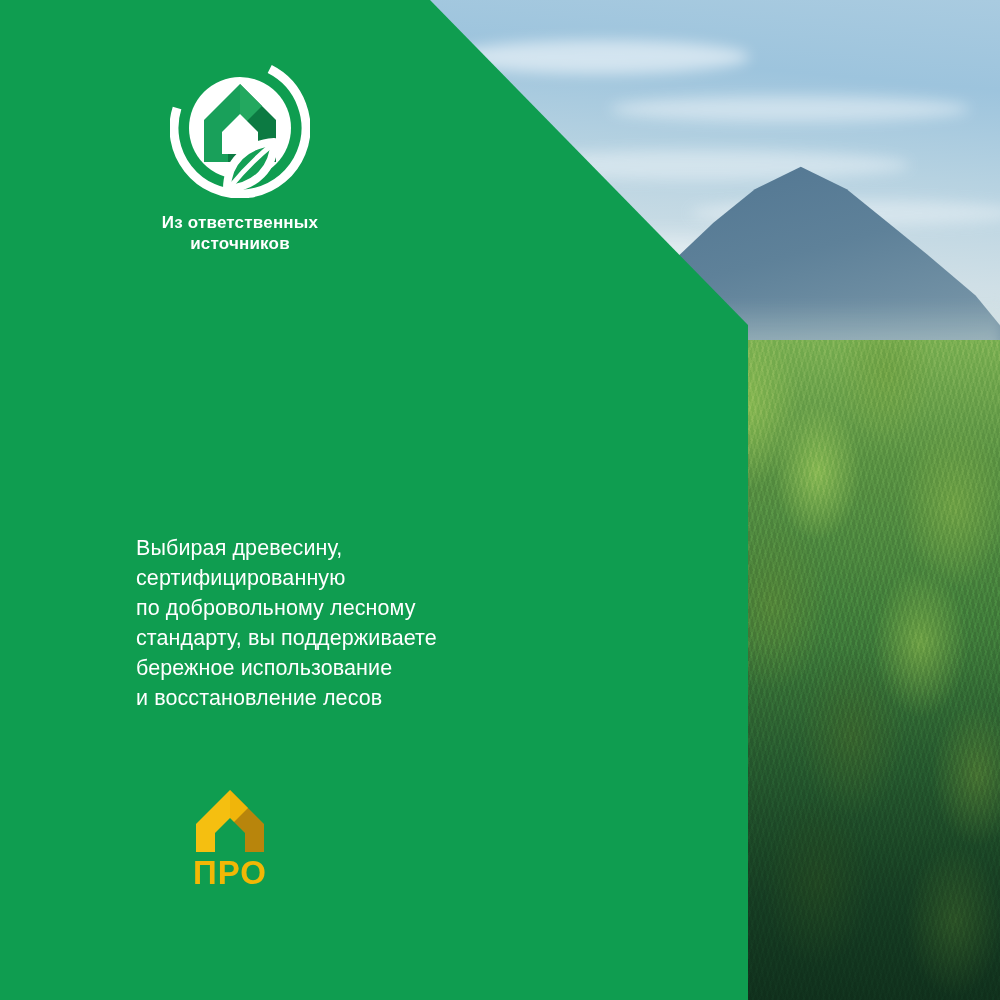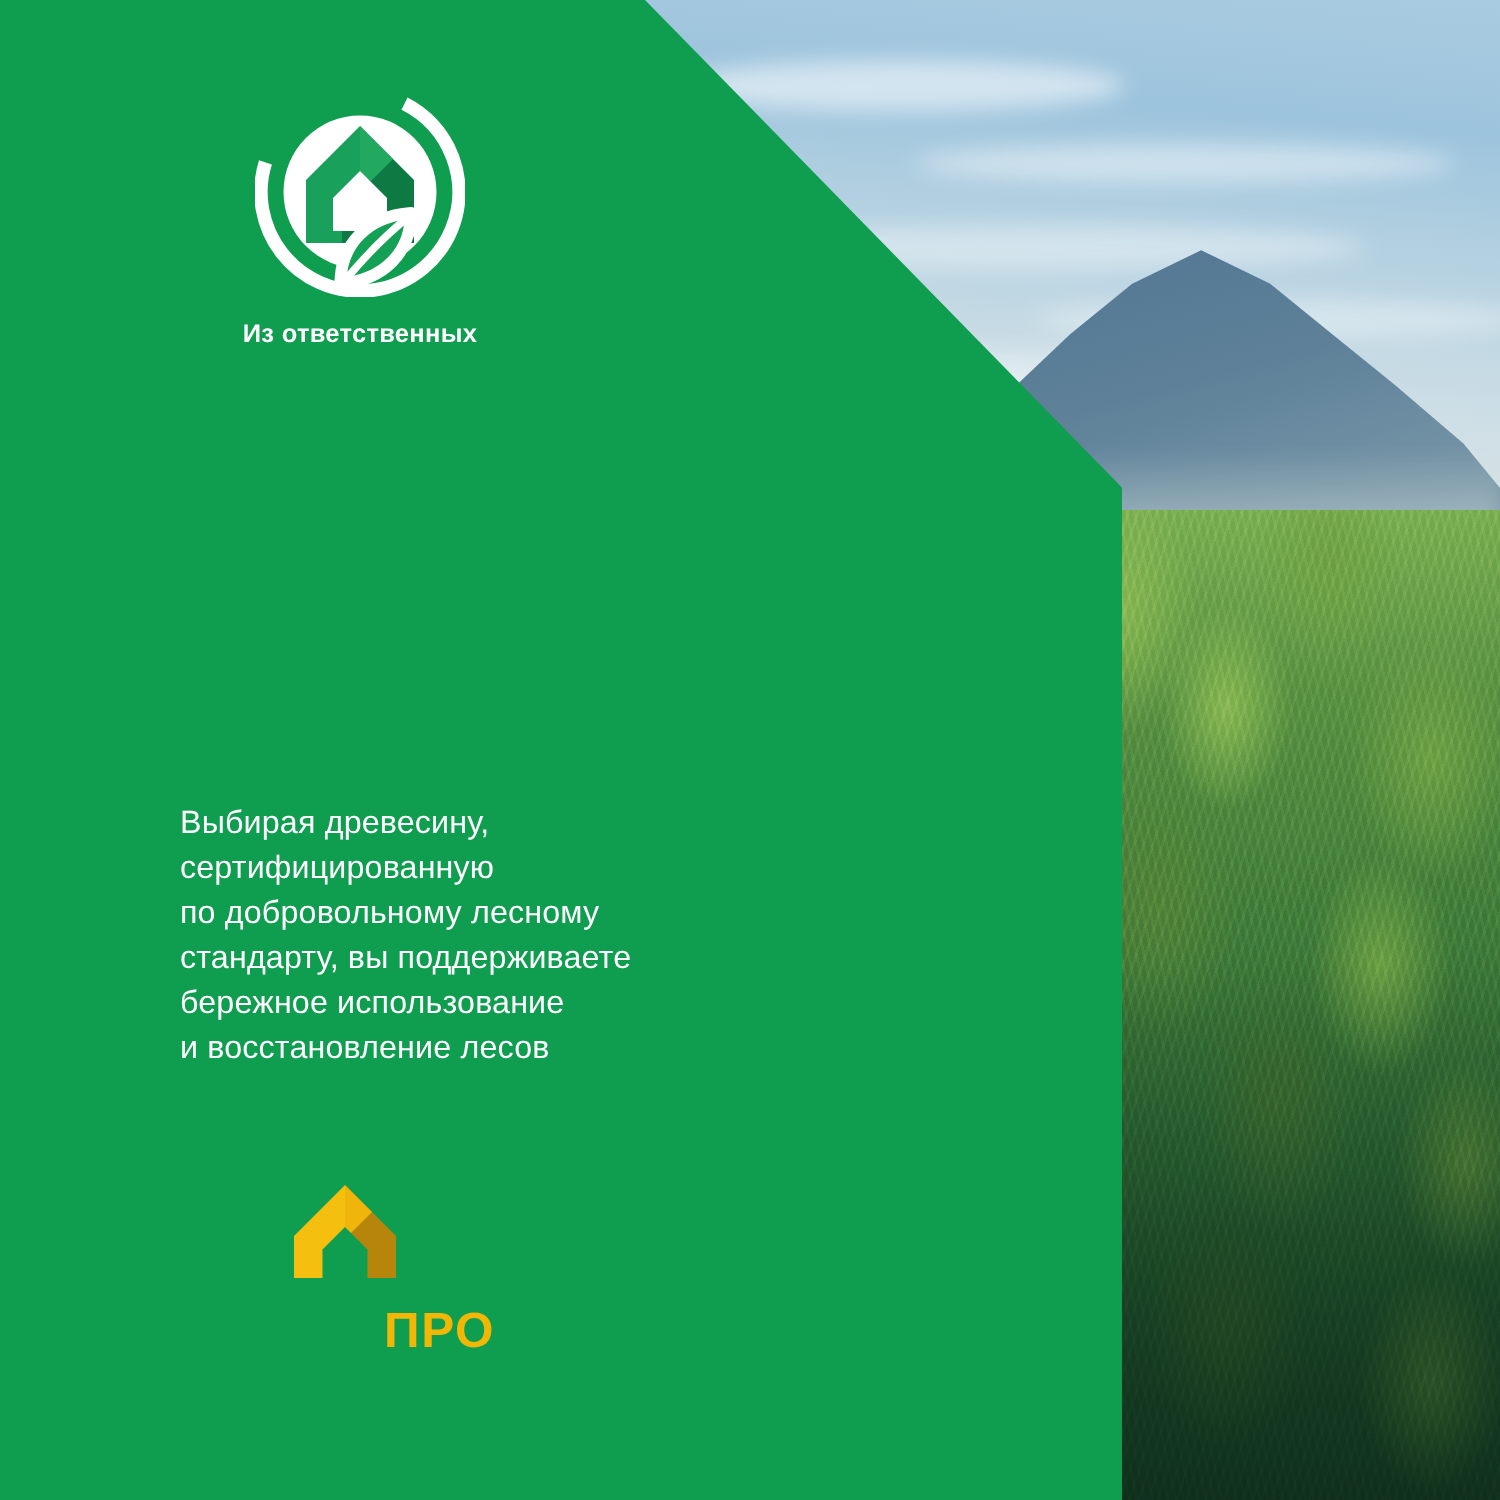--- a/index.html
+++ b/index.html
@@ -134,21 +134,21 @@
     color:#ffffff;
     font-size:54px;
     font-weight:bold;
     line-height:1.06;
     letter-spacing:-0.4px;
     white-space:pre-line;
   }
 
   
   .body-copy {
-    position:absolute; left:120px; top:533px;
+    position:absolute; left:136px; top:533px;
     color:#ffffff;
     font-size:21.5px;
     font-weight:normal;
     line-height:1.40;
     letter-spacing:.1px;
     white-space:pre-line;
   }
 
   
   .brand { position:absolute; left:130px; top:788px; width:200px; }
@@ -156,22 +156,22 @@
   .brand-name {
     margin-top:6px;
     text-align:center;
     color:#ffffff;
     font-size:41px;
     font-weight:bold;
     letter-spacing:-0.5px;
     line-height:1;
   }
   .brand-sub {
-    margin-top:16px;
-    text-align:right;
+    margin-top:2px;
+    text-align:center;
     color:#f2b705;
     font-size:33px;
     font-weight:bold;
     letter-spacing:1px;
     line-height:1;
   }
 </style>
 </head>
 <body>
 
@@ -213,20 +213,21 @@
         <path d="M70 56 L52 74 L52 96 L88 96 L88 74 Z" fill="#ffffff"></path>
 
         <path d="M58 96 L82 96 L82 104 L58 104 Z" fill="#0c7a42"></path>
 
         <path d="M57 131 C57 104 76 86 104 84 C104 110 86 129 57 131 Z" fill="#14a055" stroke="#ffffff" stroke-width="8" stroke-linejoin="round"></path>
 
         <path d="M60 129 C74 112 88 98 103 86" fill="none" stroke="#ffffff" stroke-width="5" stroke-linecap="round"></path>
       </svg>
       <div class="eco-caption">
         <div>Из ответственных</div>
+        <div>источников</div>
       </div>
     </div>
 
 
     <p class="body-copy">Выбирая древесину,
 сертифицированную
 по добровольному лесному
 стандарту, вы поддерживаете
 бережное использование
 и восстановление лесов</p>

